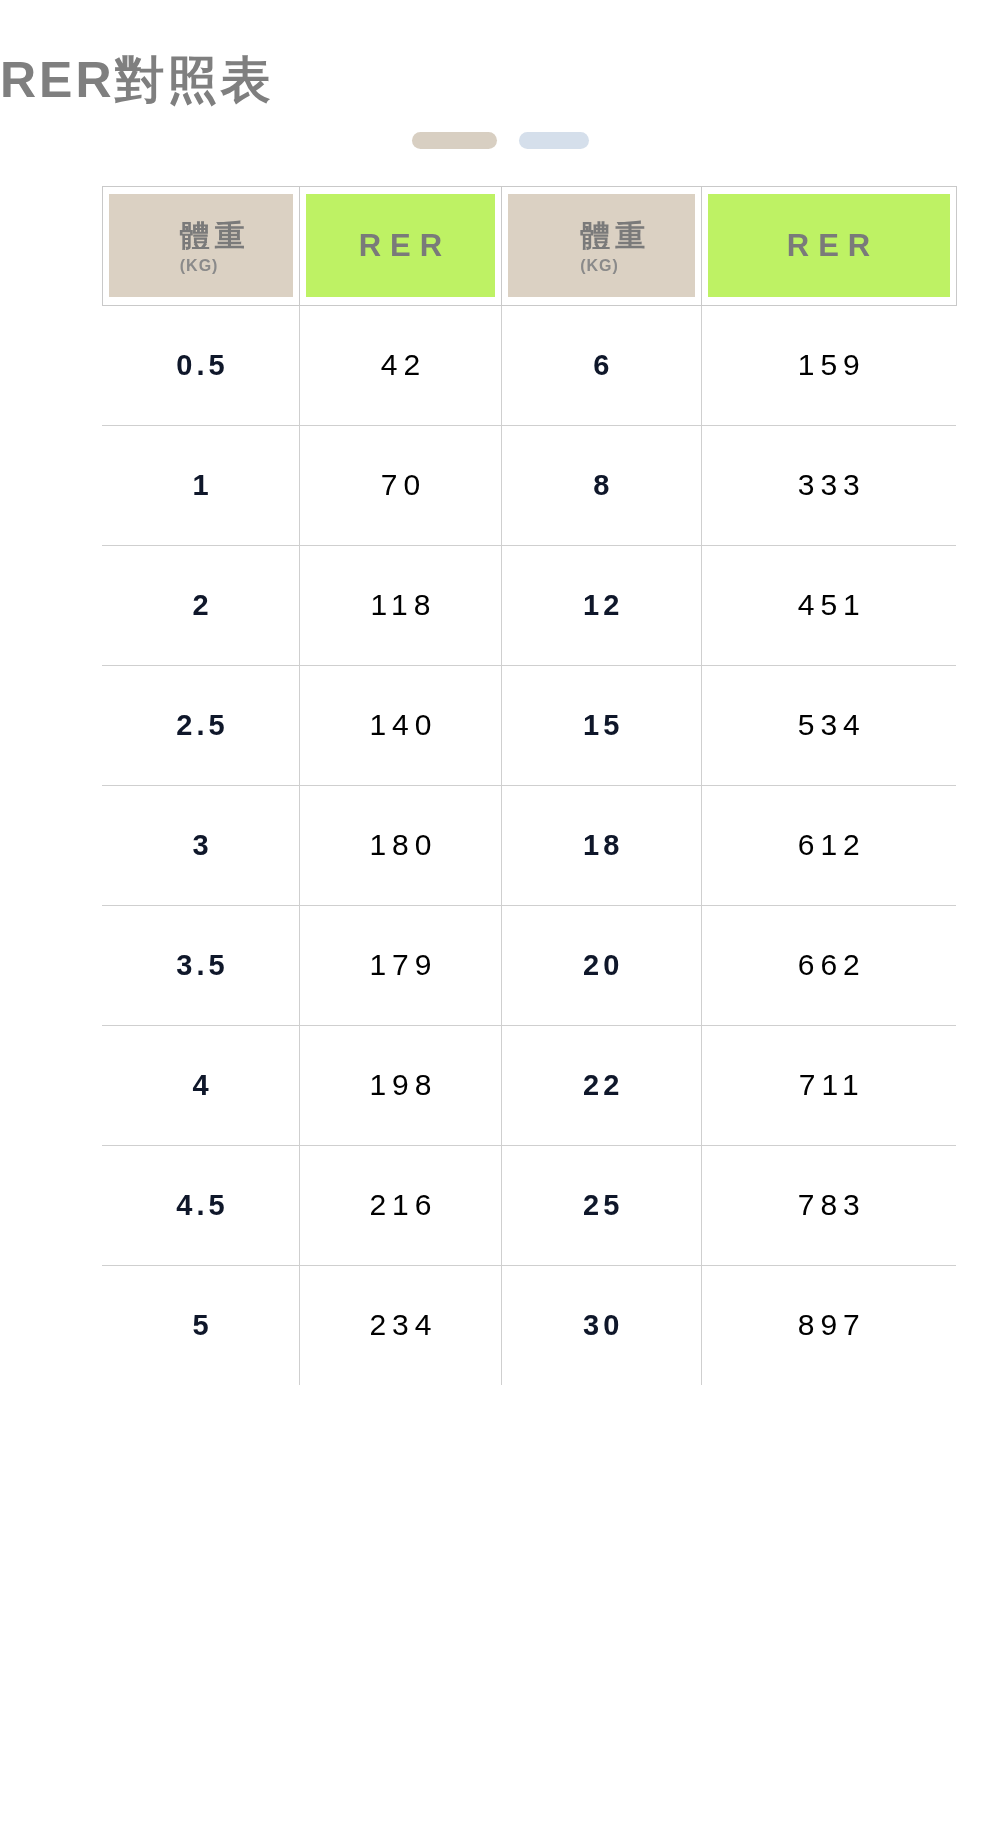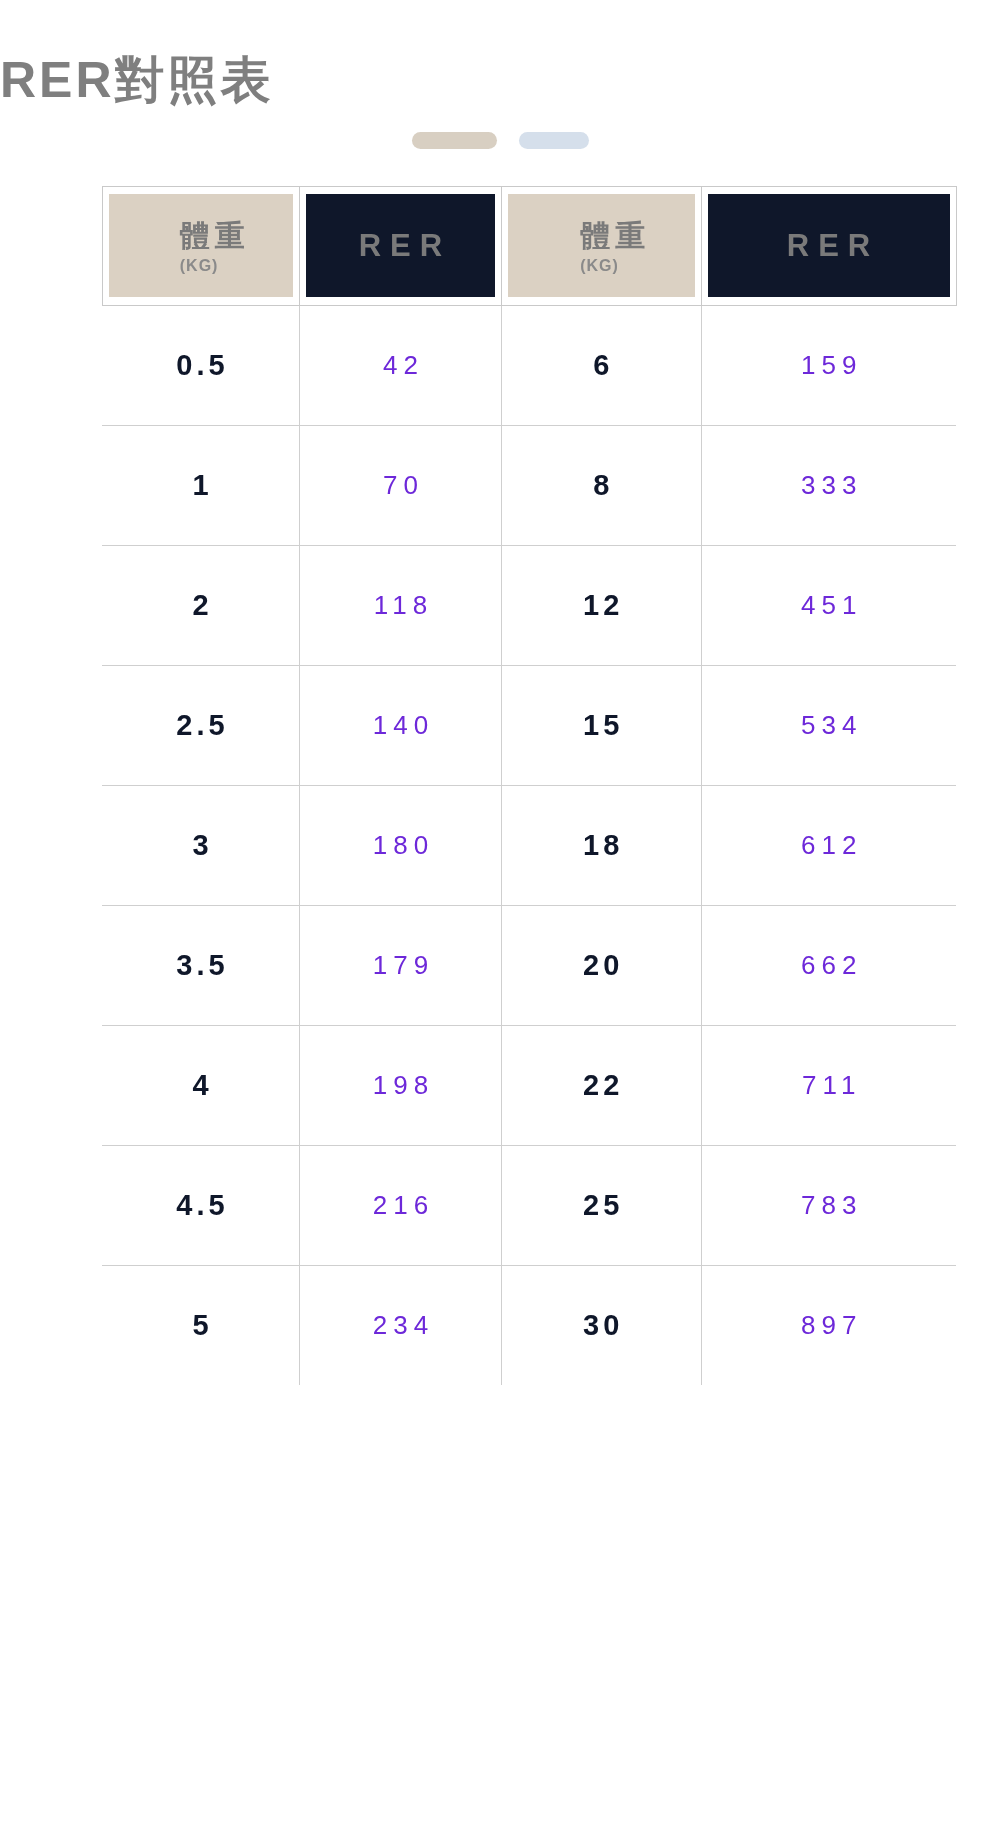--- a/index.html
+++ b/index.html
@@ -100,21 +100,21 @@
 
   .head-chip {
     margin: 7px 6px;
     height: 103px;
     display: flex;
     align-items: center;
     justify-content: center;
     box-sizing: border-box;
   }
   .head-chip.beige { background: #dbd1c3; }
-  .head-chip.blue  { background: #0f172a; text-align: center; }
+  .head-chip.blue  { background: #bef264; text-align: center; }
 
   .head-label {
     font-size: 30px;
     font-weight: 700;
     letter-spacing: 5px;
     color: #7a7a7a;
     display: inline-flex;
     align-items: baseline;
     white-space: nowrap;
     flex-direction: column;
@@ -145,23 +145,23 @@
 
   .cell-weight {
     font-size: 29px;
     font-weight: 700;
     color: #0f172a;
     letter-spacing: 4px;
     display: inline-block;
     padding-left: 4px;
   }
   .cell-rer {
-    font-size: 26px;
+    font-size: 30px;
     font-weight: 400;
-    color: #6d28d9;
+    color: #000000;
     letter-spacing: 6px;
     display: inline-block;
     padding-left: 6px;
   }
 </style>
 </head>
 <body>
 
 <div class="page">
 

